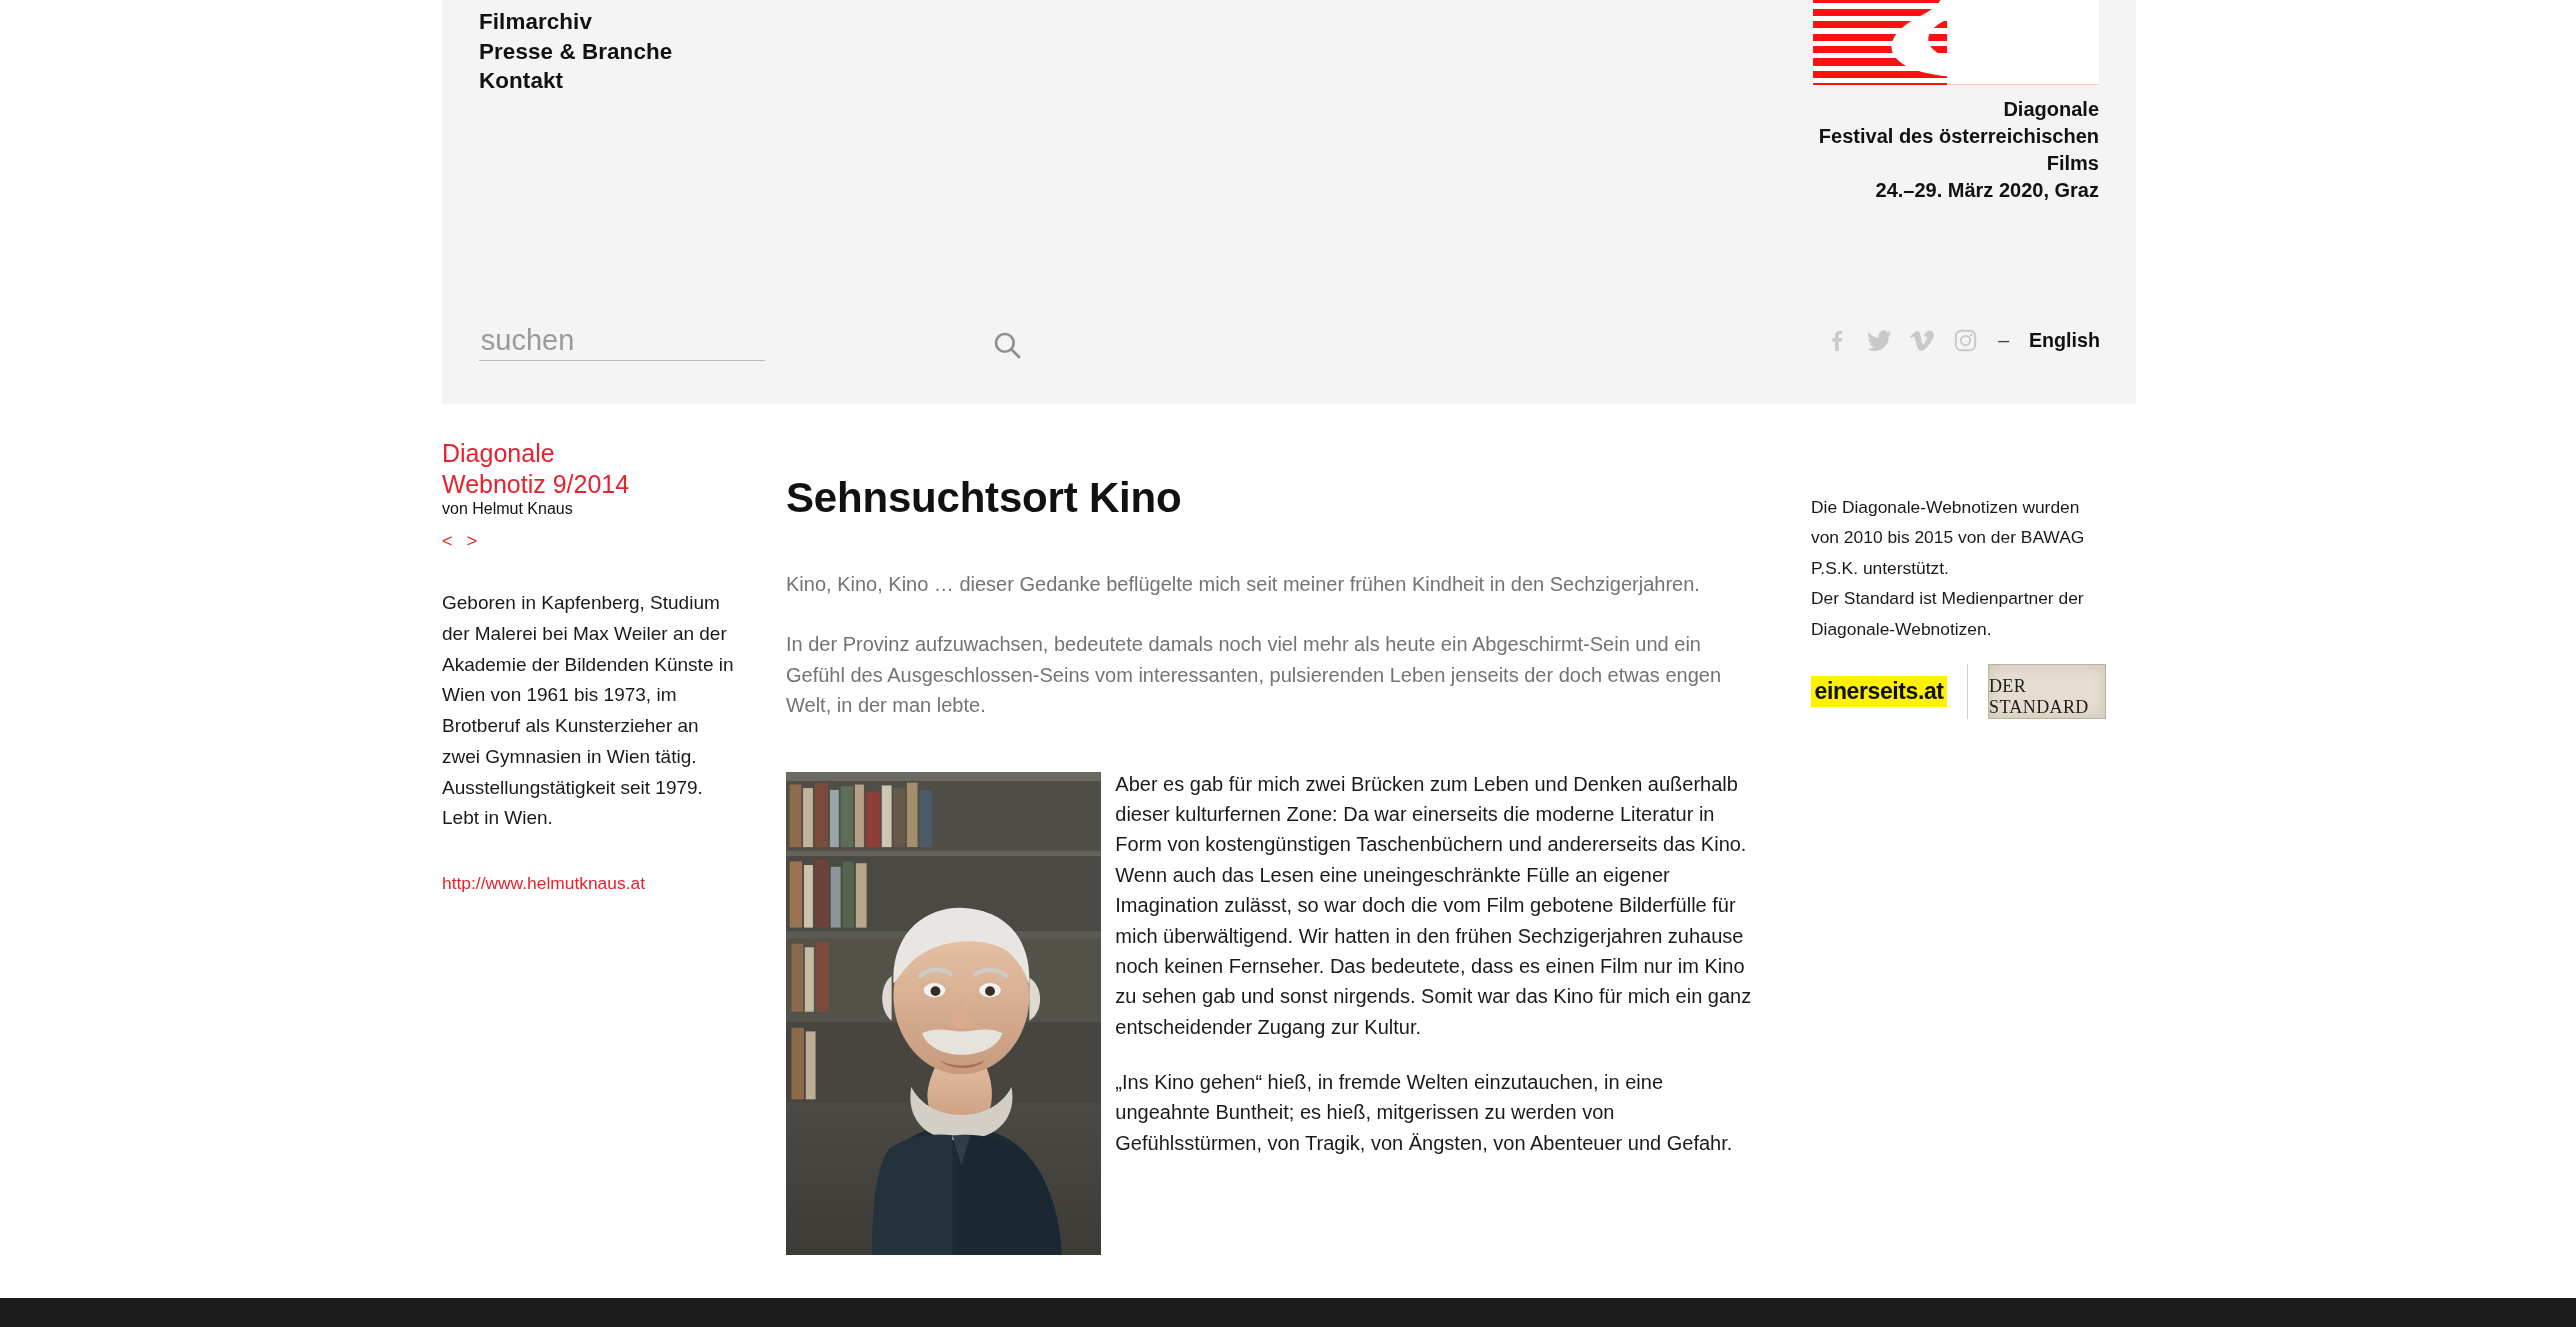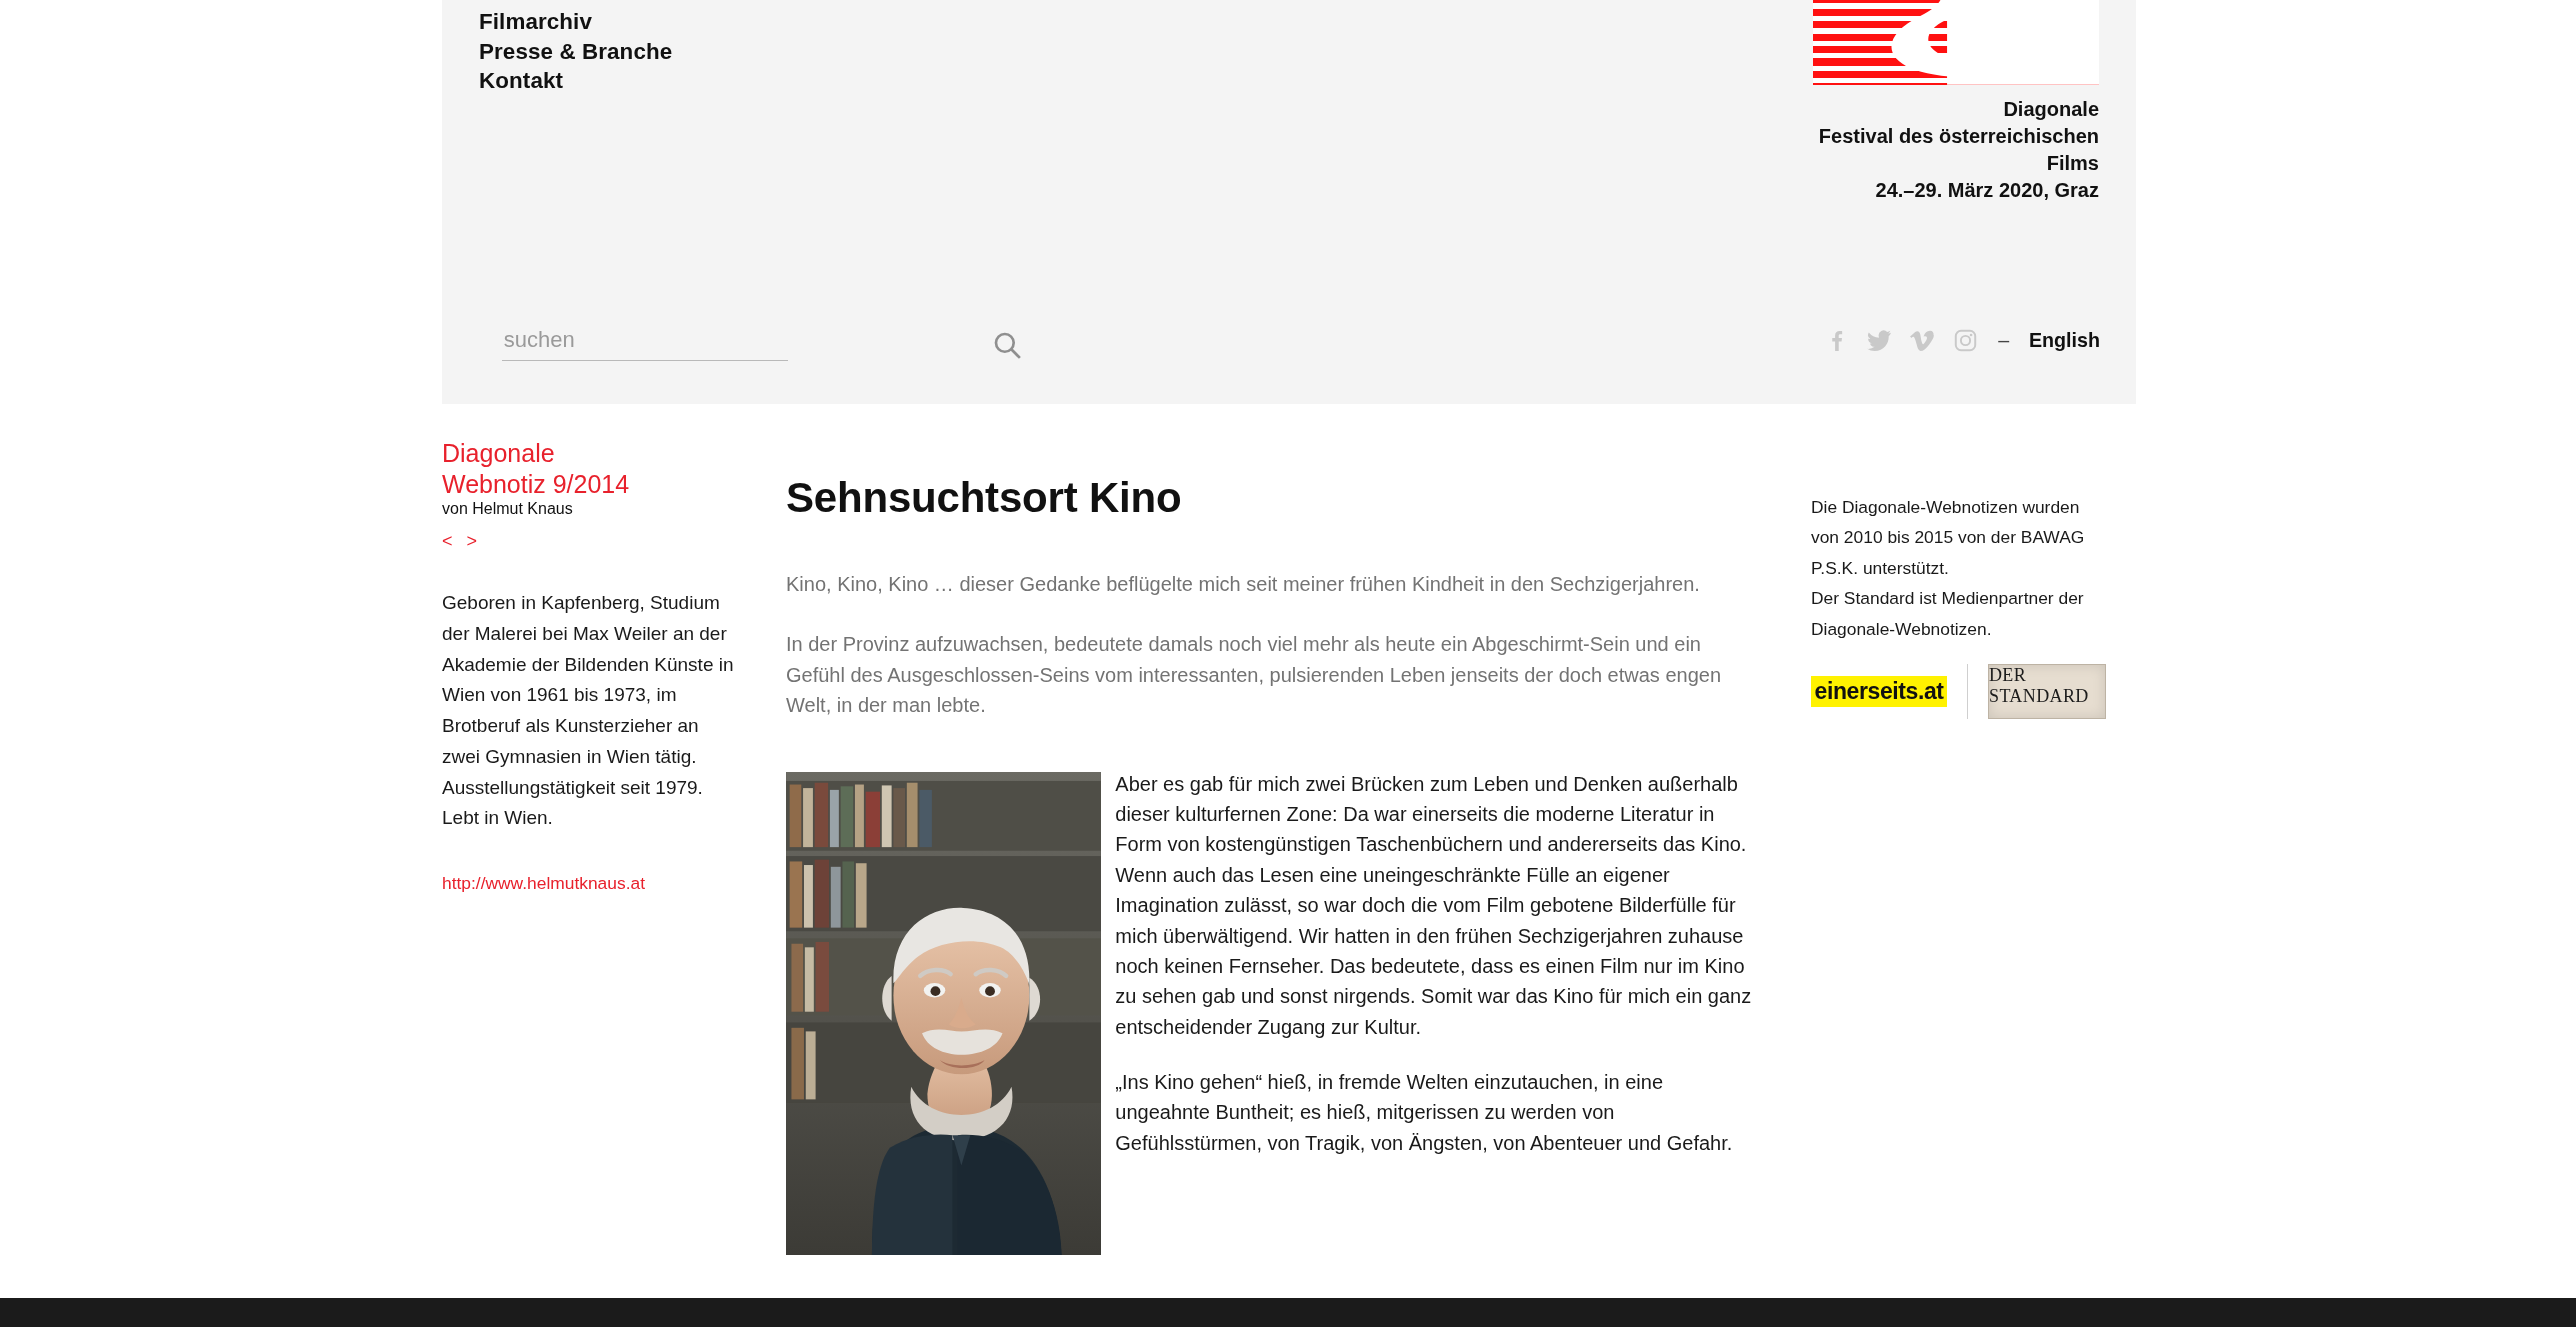--- a/index.html
+++ b/index.html
@@ -122,26 +122,25 @@
     height: 54px;
   }
   .search-input {
     position: absolute;
     left: 0; top: 7.2px;
     width: 286px;
     height: 36px;
     border: none;
     border-bottom: 1.3px solid #b9b9b9;
     background: transparent;
-    font-size: 22px;
+    font-size: 29px;
     color: #8c8c8c;
     font-family: "Liberation Sans", sans-serif;
     outline: none;
     padding: 0 1.8px 5.4px 1.8px;
-    margin-left: 23px;
   }
   .search-input::placeholder { color: #9a9a9a; }
   .search-btn {
     position: absolute;
     left: 503px; top: 7.2px;
     width: 39px; height: 39px;
     background: transparent;
     border: none;
     cursor: pointer;
   }
@@ -297,21 +296,21 @@
     height: 55px;
     background: #cfcfcf;
     margin: 0 19.7px;
   }
   .partner-box {
     width: 156px;
     height: 55px;
     background: #e6ddd0;
     border: 0.9px solid #bdb3a4;
     display: flex;
-    align-items: flex-start;
+    align-items: flex-end;
     justify-content: center;
     cursor: pointer;
     box-shadow: inset 0 0 12.5px rgba(0,0,0,0.12);
   }
   .partner-box span {
     font-family: "Liberation Serif", serif;
     font-variant: small-caps;
     font-size: 18px;
     color: #1b1b1b;
     letter-spacing: 0.4px;

